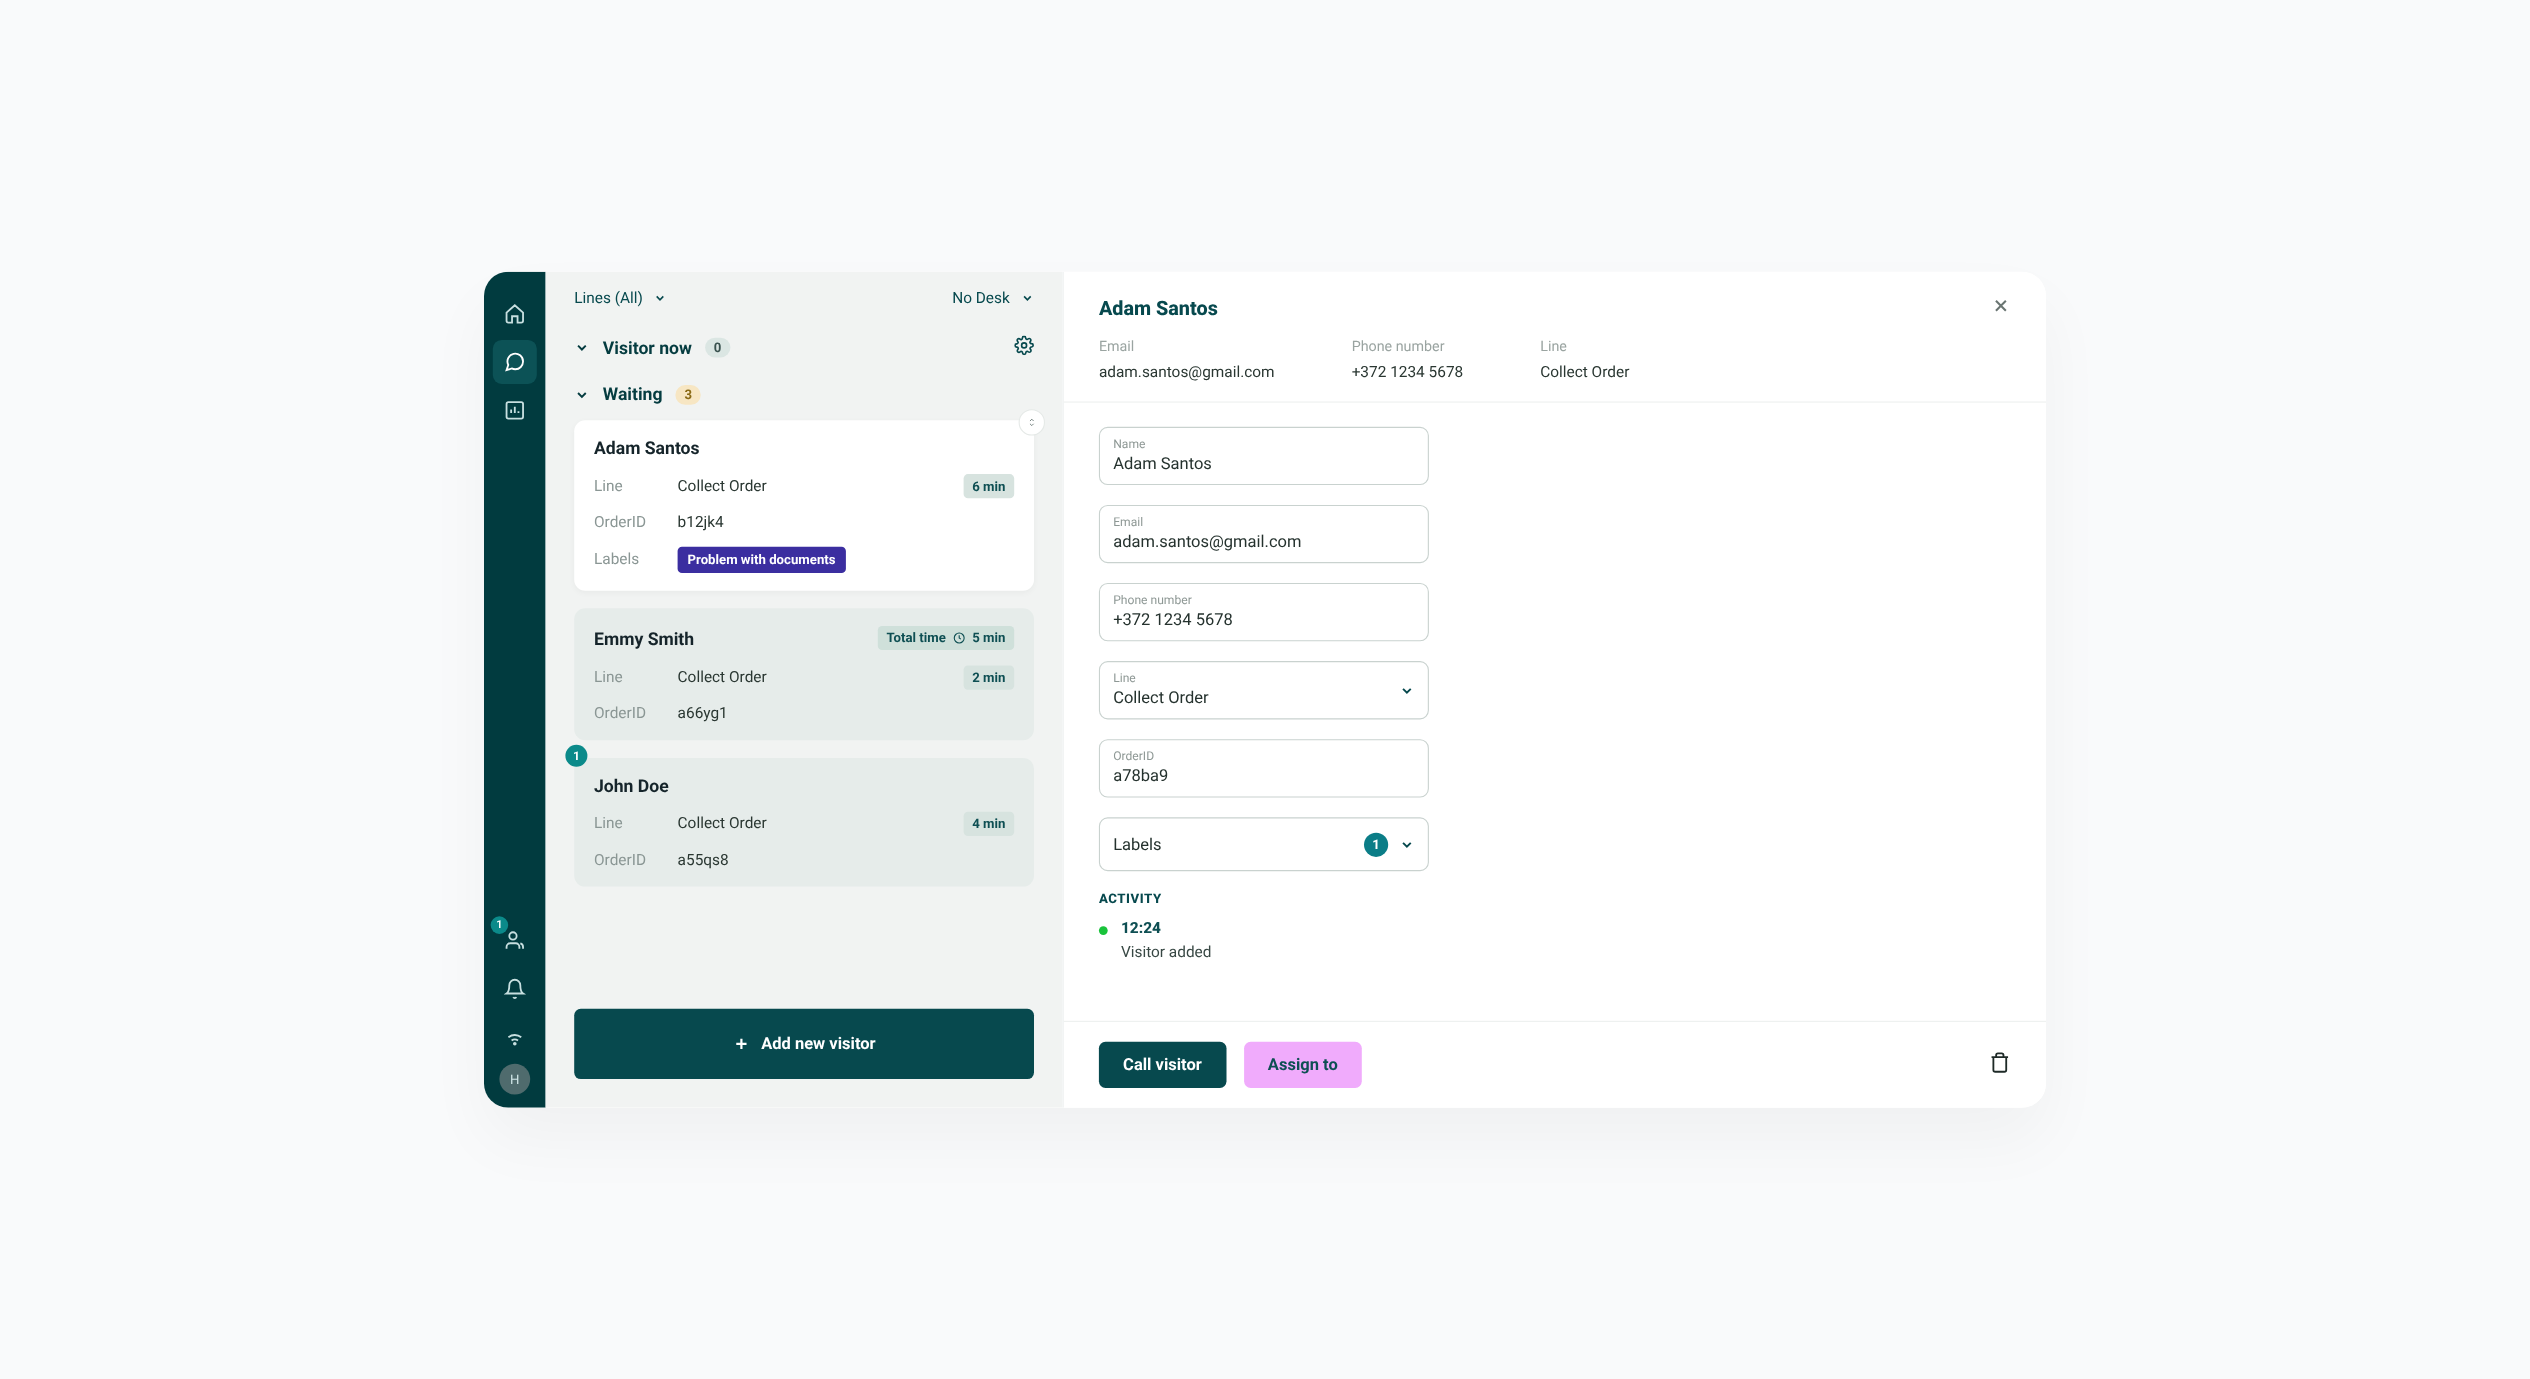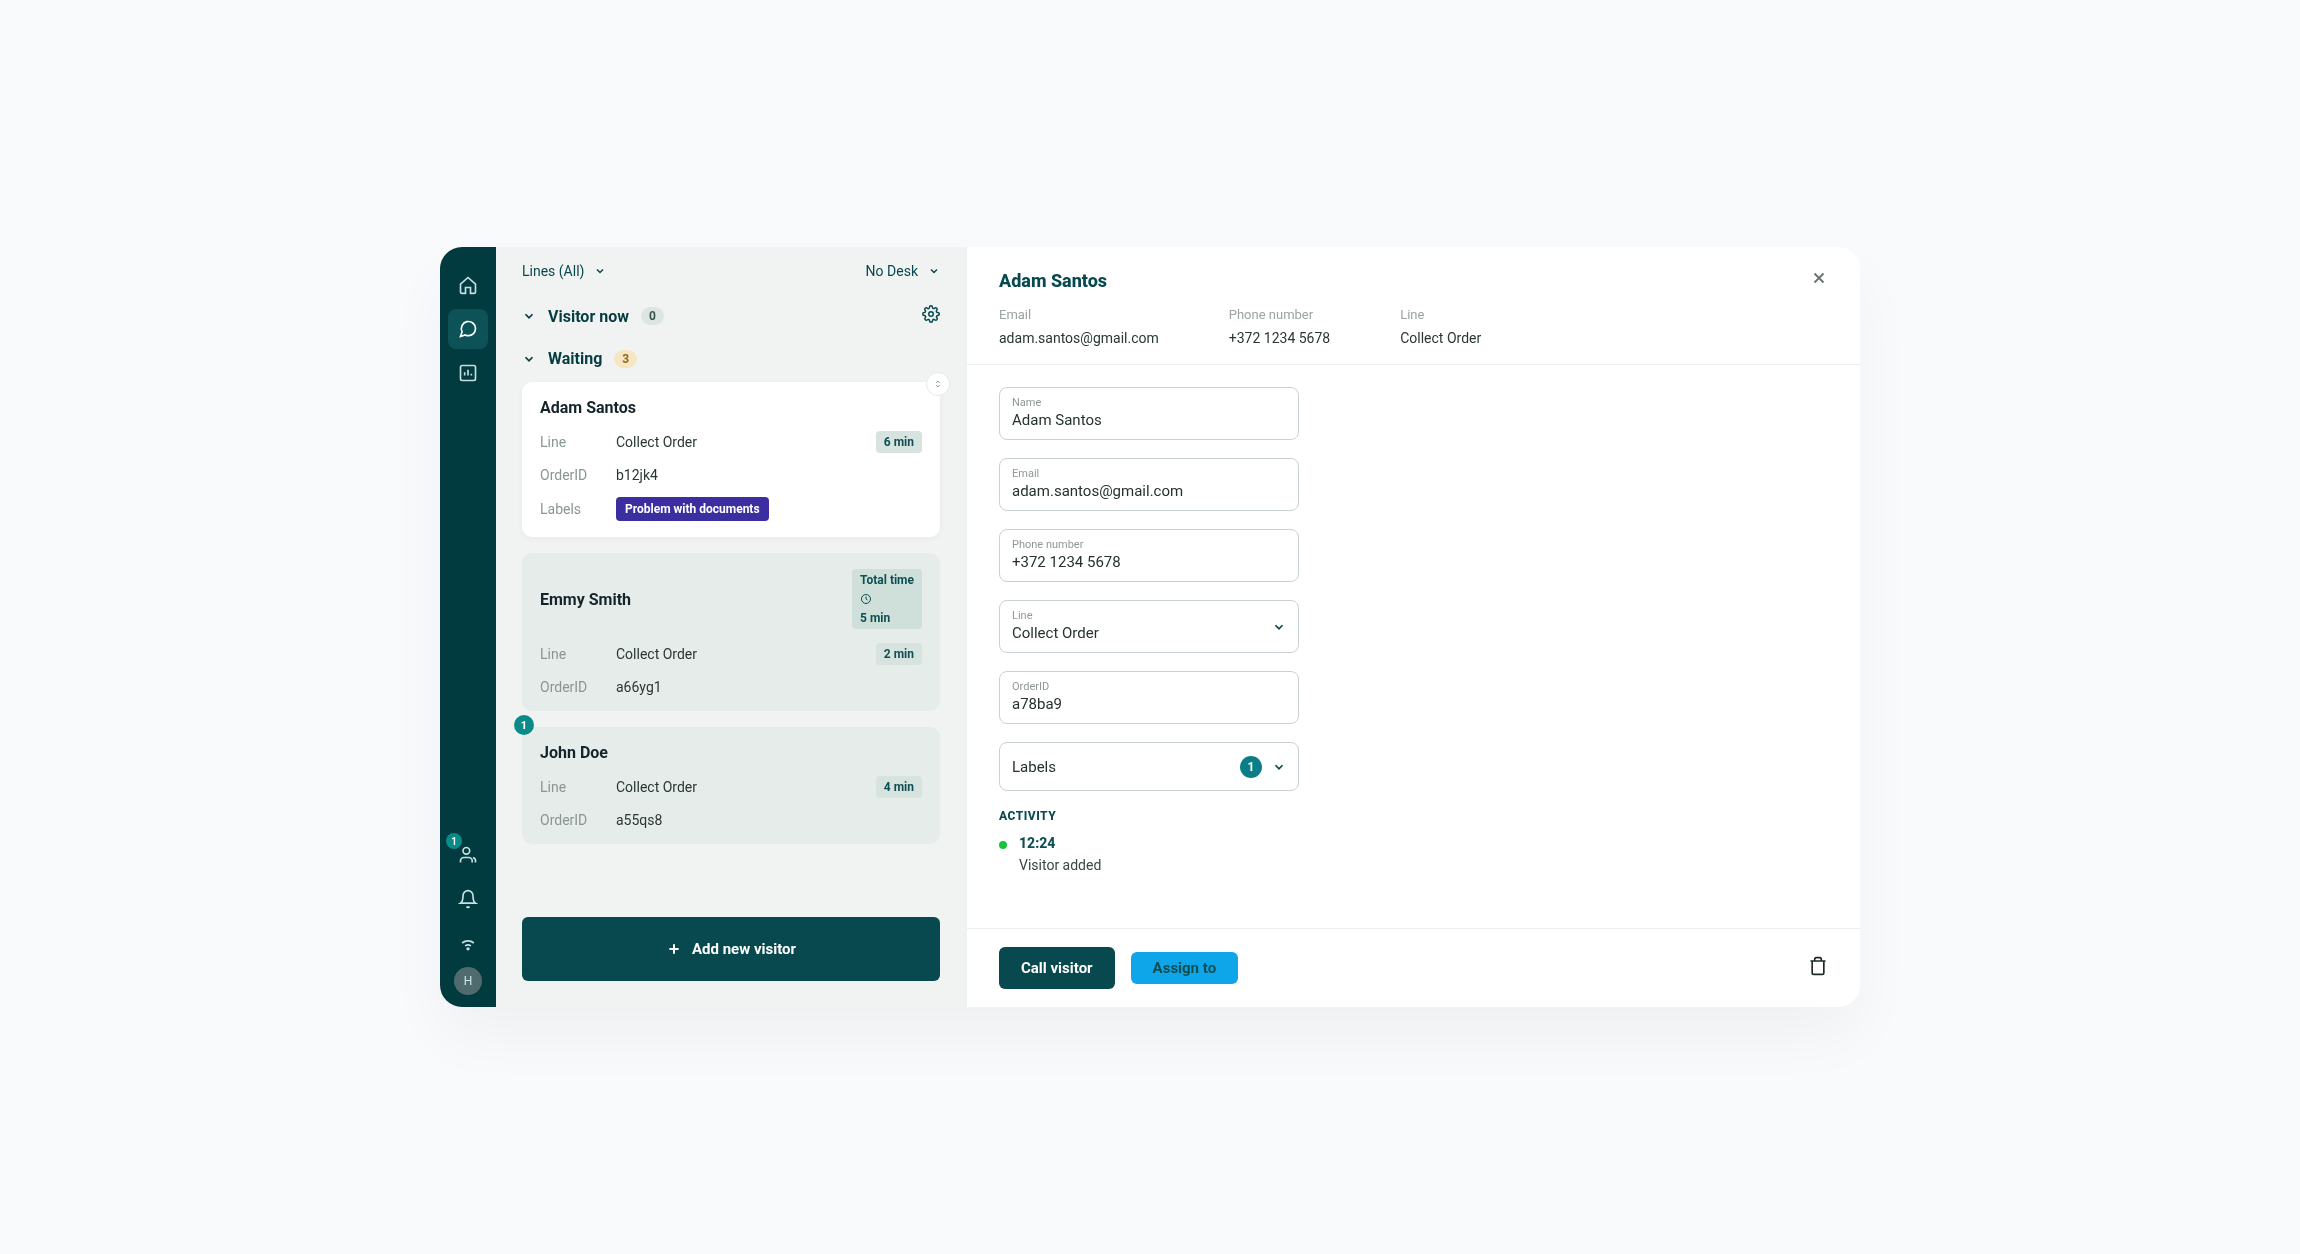--- a/index.html
+++ b/index.html
@@ -29,21 +29,21 @@
   .section-head .chev { width:14px; height:14px; }
 
   .cards { margin-top: 14px; display:flex; flex-direction:column; gap:16px; }
   .card { background:#e6ecea; border-radius:10px; padding:16px 18px; position:relative; }
   .card.selected { background:#fff; box-shadow: 0 2px 6px rgba(0,0,0,.04); }
   .card .name { font-weight:700; color:#15242a; font-size:16px; }
   .card .row { display:flex; align-items:center; margin-top:14px; font-size:14px; }
   .card .row .k { color:#8a9694; width:76px; }
   .card .row .v { color:#2a3732; }
   .pill-time { background:#d7e3df; color:#0e4f53; font-size:12px; font-weight:700; border-radius:4px; padding:4px 8px; }
-  .pill-total { background:#cfe0da; color:#0e4f53; font-size:12px; font-weight:700; border-radius:4px; padding:4px 8px; display:flex; align-items:flex-start; gap:6px;flex-direction:column; }
+  .pill-total { background:#cfe0da; color:#0e4f53; font-size:12px; font-weight:700; border-radius:4px; padding:4px 8px; display:flex; align-items:center; gap:6px; }
   .pill-total svg{ width:12px; height:12px; }
   .row.head { justify-content:space-between; align-items:center; margin-top:0; }
   .label-tag { background:#3b2ea0; color:#fff; font-size:12px; font-weight:700; border-radius:4px; padding:5px 9px; display:inline-block; }
   .card .dragger { position:absolute; top:-10px; right:-10px; width:24px; height:24px; background:#fff; border:1px solid #e5e9e7; border-radius:999px; display:flex; align-items:center; justify-content:center; color:#6b7a77; font-size:10px; }
   .card .idx { position:absolute; top:-12px; left:-8px; background:#0b8a8a; color:#fff; font-size:11px; border-radius:999px; width:20px; height:20px; display:flex; align-items:center; justify-content:center; font-weight:700; }
 
   .add-btn { margin-top:auto; background:#07494e; color:#fff; border:none; border-radius:6px; height:64px; font-weight:700; font-size:15px; display:flex; align-items:center; justify-content:center; gap:10px; cursor:pointer; }
 
   
   .col-detail { flex:1; background:#fff; display:flex; flex-direction:column; border-left:1px solid #edf0ef; }
@@ -62,21 +62,21 @@
   .count-bubble { background:#0b7d87; color:#fff; border-radius:999px; width:22px; height:22px; display:flex; align-items:center; justify-content:center; font-size:12px; font-weight:700; }
 
   .activity-h { color:#07494e; font-weight:800; font-size:12px; letter-spacing:.5px; margin-top:6px; }
   .activity { display:flex; align-items:flex-start; gap:12px; margin-top:12px; }
   .activity .dot { width:8px; height:8px; background:#19c33b; border-radius:999px; margin-top:6px; }
   .activity .at { color:#0e4f53; font-weight:800; font-size:14px; }
   .activity .al { color:#384844; font-size:14px; margin-top:6px; }
 
   .detail-footer { margin-top:auto; border-top:1px solid #edf0ef; padding:18px 32px; display:flex; align-items:center; gap:16px; }
   .btn-primary { background:#07494e; color:#fff; border:none; border-radius:6px; height:42px; padding:0 22px; font-weight:700; font-size:15px; cursor:pointer; }
-  .btn-muted { background:#0ea5e9; color:#0e4f53; border:none; border-radius:6px; height:32px; padding:0 22px; font-weight:700; font-size:15px; cursor:pointer; }
+  .btn-muted { background:#f0abfc; color:#0e4f53; border:none; border-radius:6px; height:42px; padding:0 22px; font-weight:700; font-size:15px; cursor:pointer; }
   .trash { margin-left:auto; color:#1e2a27; cursor:pointer; }
   .trash svg{ width:20px; height:20px; }
 </style>
 </head>
 <body>
 
 <div class="frame">
 
   <div class="rail">
     <div class="rail-item">

